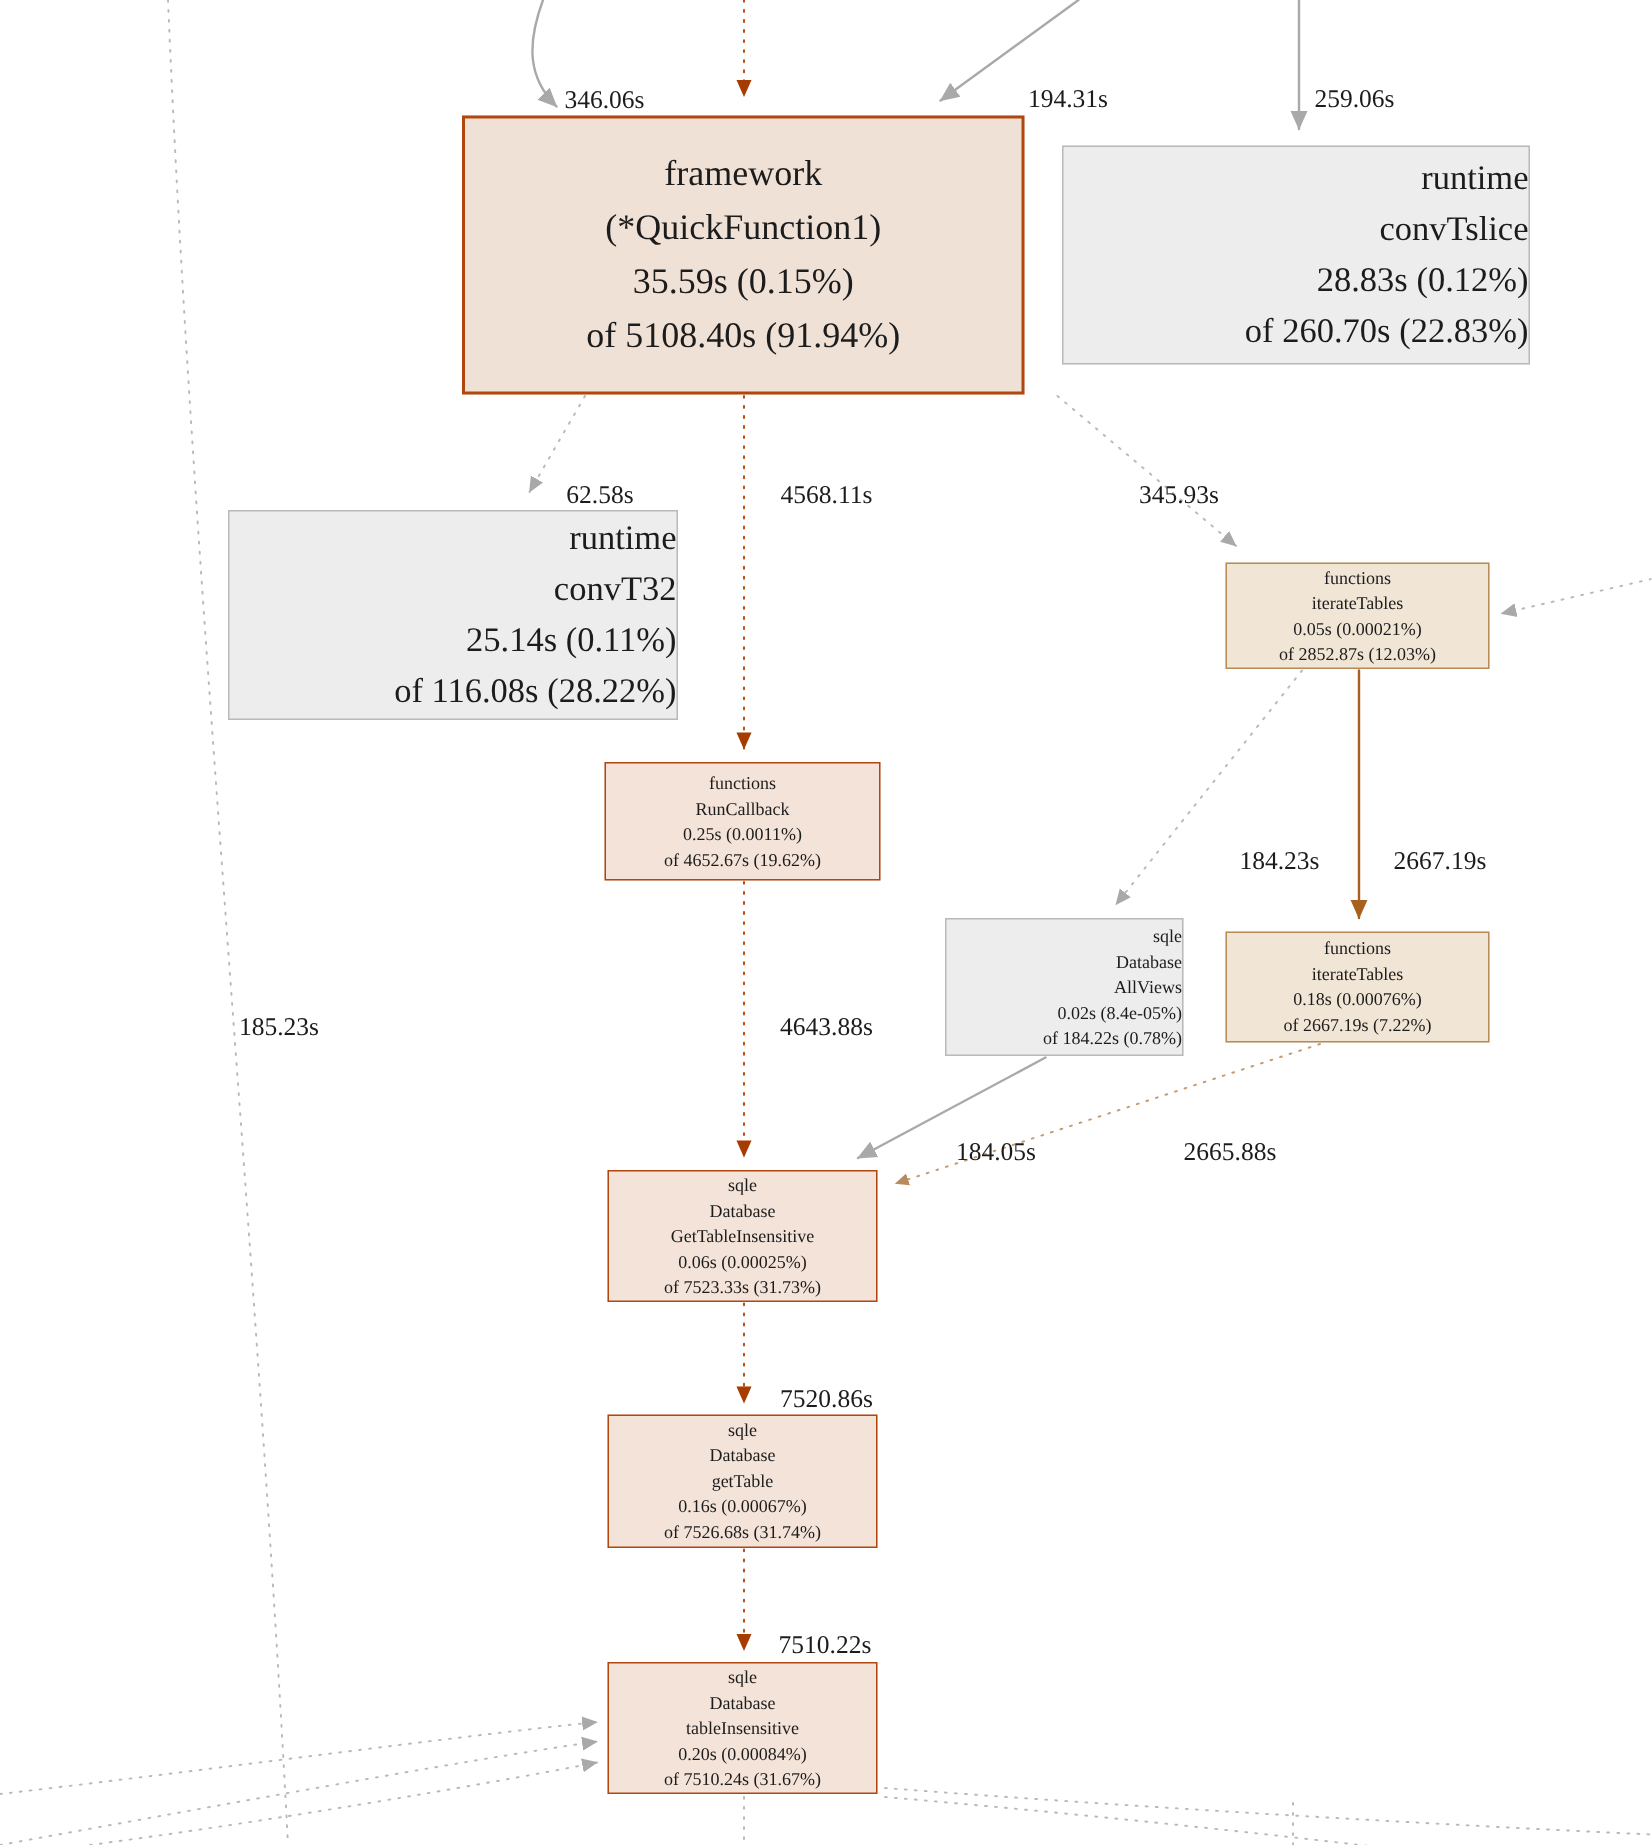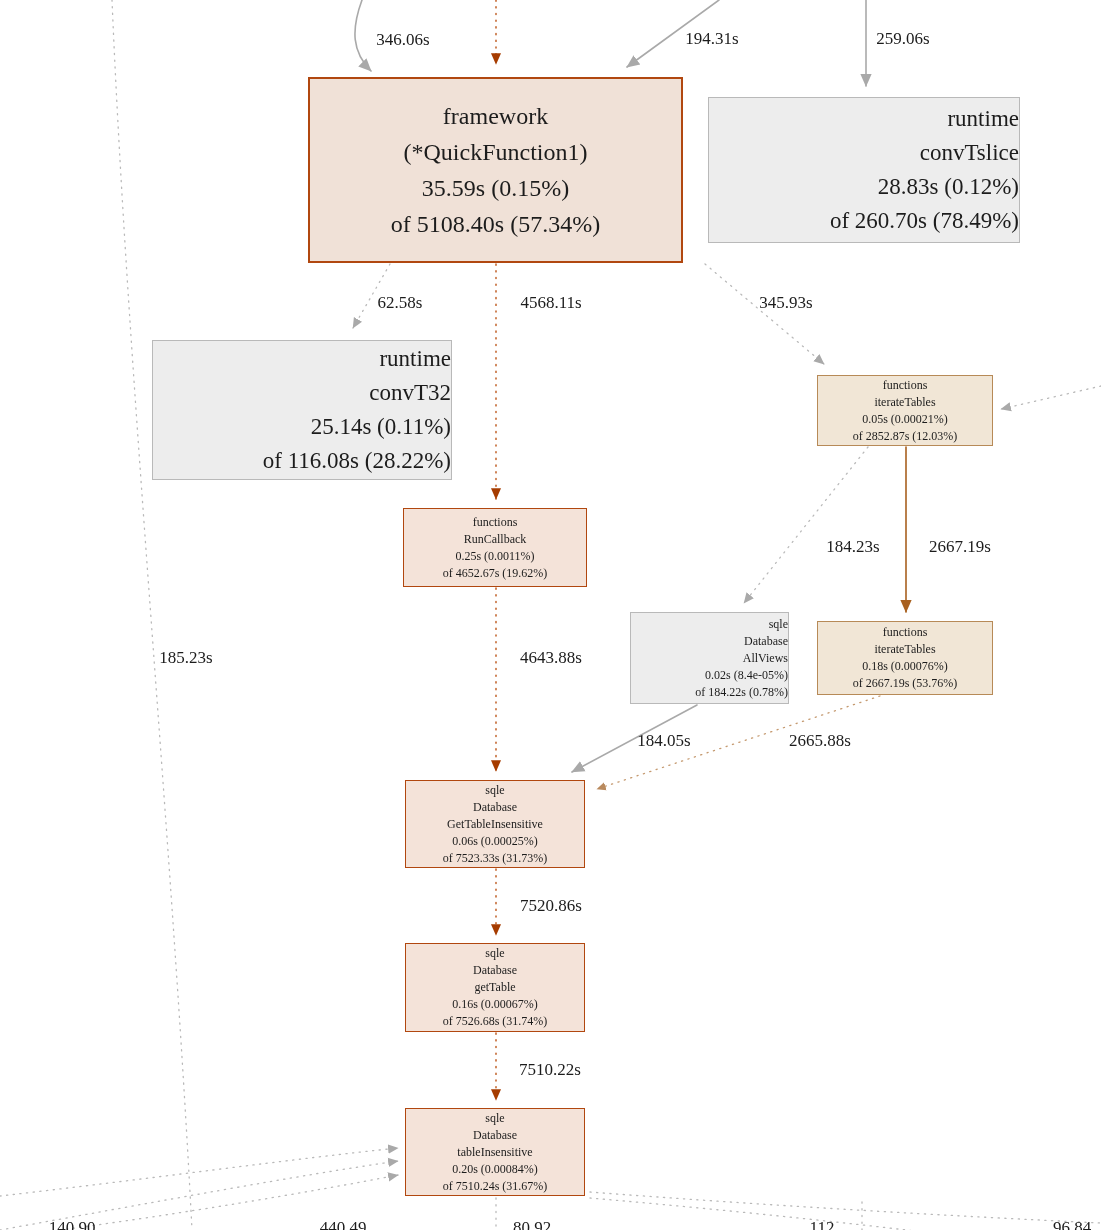--- a/index.html
+++ b/index.html
@@ -16,21 +16,21 @@
   .node .nl{width:100%;white-space:nowrap;}
   .big{font-size:24px;line-height:36px;}
   .mid{font-size:23px;line-height:34px;}
   .small{font-size:12px;line-height:17px;}
   .hot{background:#f0e1d7;border:2px solid #b1470f;}
   .hot-sm{background:#f4e3d9;border:1.5px solid #b1470f;}
   .warm-sm{background:#f1e6d6;border:1.5px solid #b78a57;}
   .cold{background:#ededed;border:1.5px solid #b9b9b9;text-align:right;}
   .elabel{
     position:absolute;transform:translate(-50%,-50%);
-    font-size:17px;white-space:nowrap;color:#1c1c1c;
+    font-size:17px;white-space:nowrap;color:#1c1c1c;margin-top:27px;
   }
 </style>
 </head>
 <body>
 
 <svg id="edges" xmlns="http://www.w3.org/2000/svg" viewBox="0 0 1101 1230">
   <defs>
     <marker id="ag" viewBox="0 0 10 10" refX="8.5" refY="5" markerWidth="9" markerHeight="9" orient="auto-start-reverse">
       <path d="M0,1 L9,5 L0,9 z" fill="#a9a9a9"></path>
     </marker>
@@ -86,28 +86,28 @@
     <path d="M590,1198 C730,1210 880,1226 1005,1242" stroke="#b9b9b9" stroke-width="1.3" stroke-dasharray="1.2 5.5"></path>
     <path d="M496,1198 L496,1230" stroke="#b9b9b9" stroke-width="1.3" stroke-dasharray="1.2 5.5"></path>
     <path d="M862,1202 L862,1230" stroke="#b9b9b9" stroke-width="1.3" stroke-dasharray="1.2 5.5"></path>
   </g>
 </svg>
 
 <div class="node big hot" style="left:308px;top:77px;width:375px;height:186px">
   <div class="nl">framework</div>
   <div class="nl">(*QuickFunction1)</div>
   <div class="nl">35.59s (0.15%)</div>
-  <div class="nl">of 5108.40s (57.34%)</div>
+  <div class="nl">of 5108.40s (91.94%)</div>
 </div>
 
 <div class="node mid cold" style="left:708px;top:97px;width:312px;height:146px">
   <div class="nl">runtime</div>
   <div class="nl">convTslice</div>
   <div class="nl">28.83s (0.12%)</div>
-  <div class="nl">of 260.70s (78.49%)</div>
+  <div class="nl">of 260.70s (22.83%)</div>
 </div>
 
 <div class="node mid cold" style="left:152px;top:340px;width:300px;height:140px">
   <div class="nl">runtime</div>
   <div class="nl">convT32</div>
   <div class="nl">25.14s (0.11%)</div>
   <div class="nl">of 116.08s (28.22%)</div>
 </div>
 
 <div class="node small warm-sm" style="left:817px;top:375px;width:176px;height:71px">
@@ -129,21 +129,21 @@
   <div class="nl">Database</div>
   <div class="nl">AllViews</div>
   <div class="nl">0.02s (8.4e-05%)</div>
   <div class="nl">of 184.22s (0.78%)</div>
 </div>
 
 <div class="node small warm-sm" style="left:817px;top:621px;width:176px;height:74px">
   <div class="nl">functions</div>
   <div class="nl">iterateTables</div>
   <div class="nl">0.18s (0.00076%)</div>
-  <div class="nl">of 2667.19s (53.76%)</div>
+  <div class="nl">of 2667.19s (7.22%)</div>
 </div>
 
 <div class="node small hot-sm" style="left:405px;top:780px;width:180px;height:88px">
   <div class="nl">sqle</div>
   <div class="nl">Database</div>
   <div class="nl">GetTableInsensitive</div>
   <div class="nl">0.06s (0.00025%)</div>
   <div class="nl">of 7523.33s (31.73%)</div>
 </div>
 

